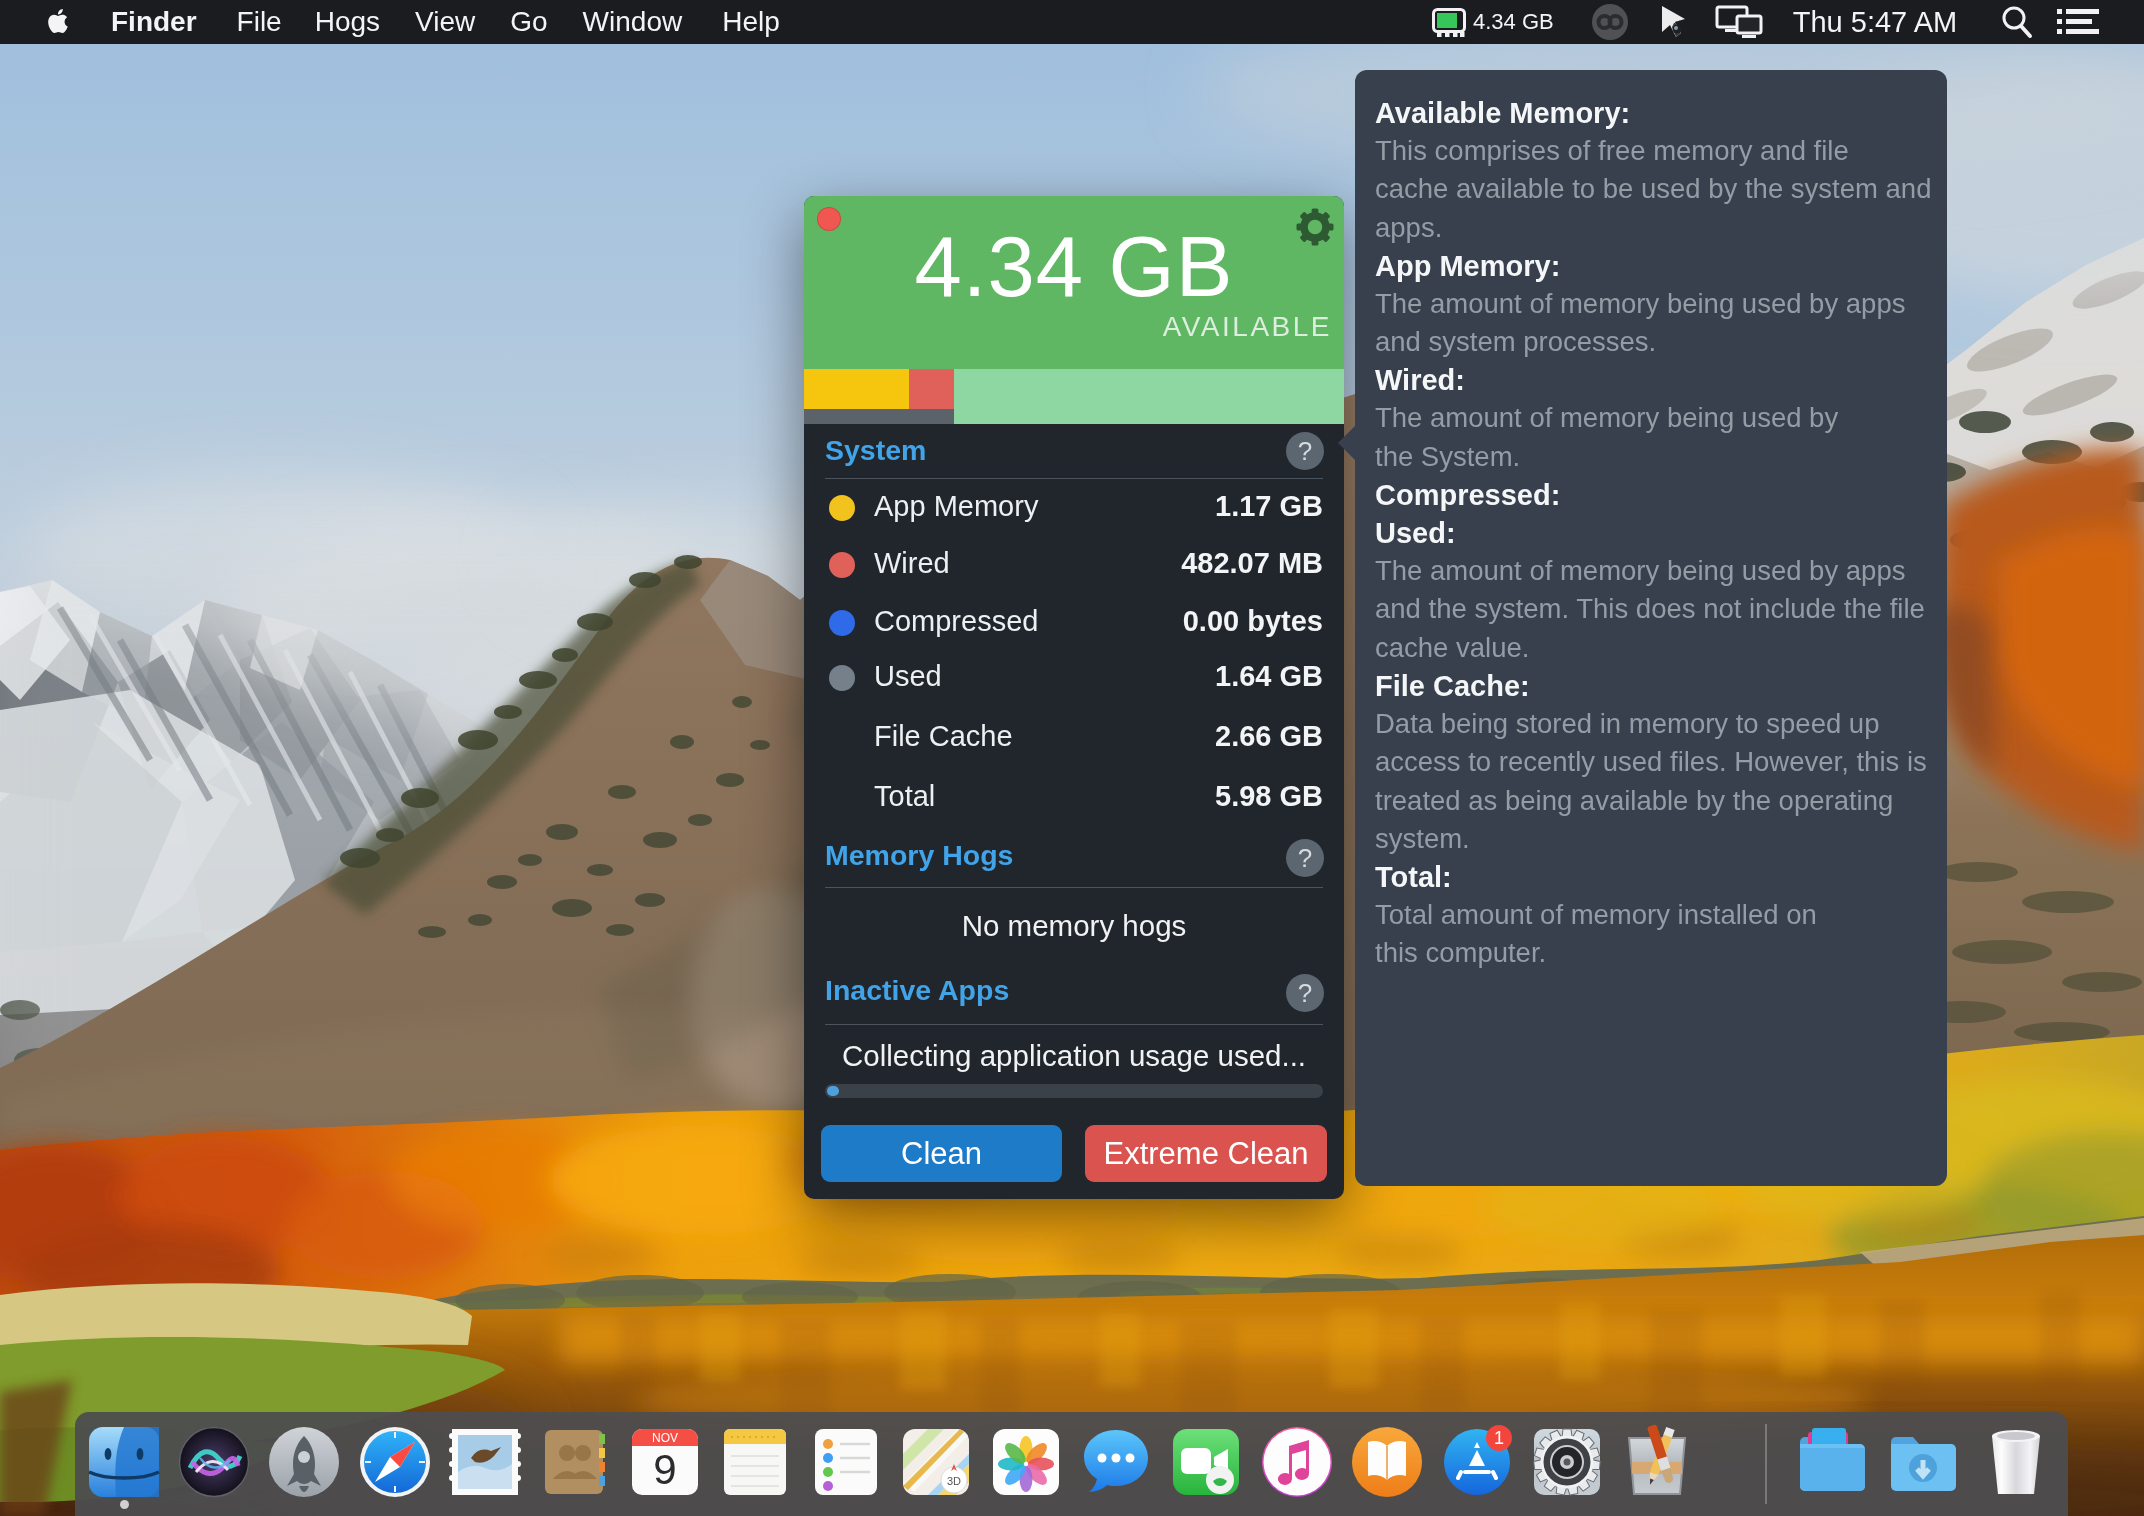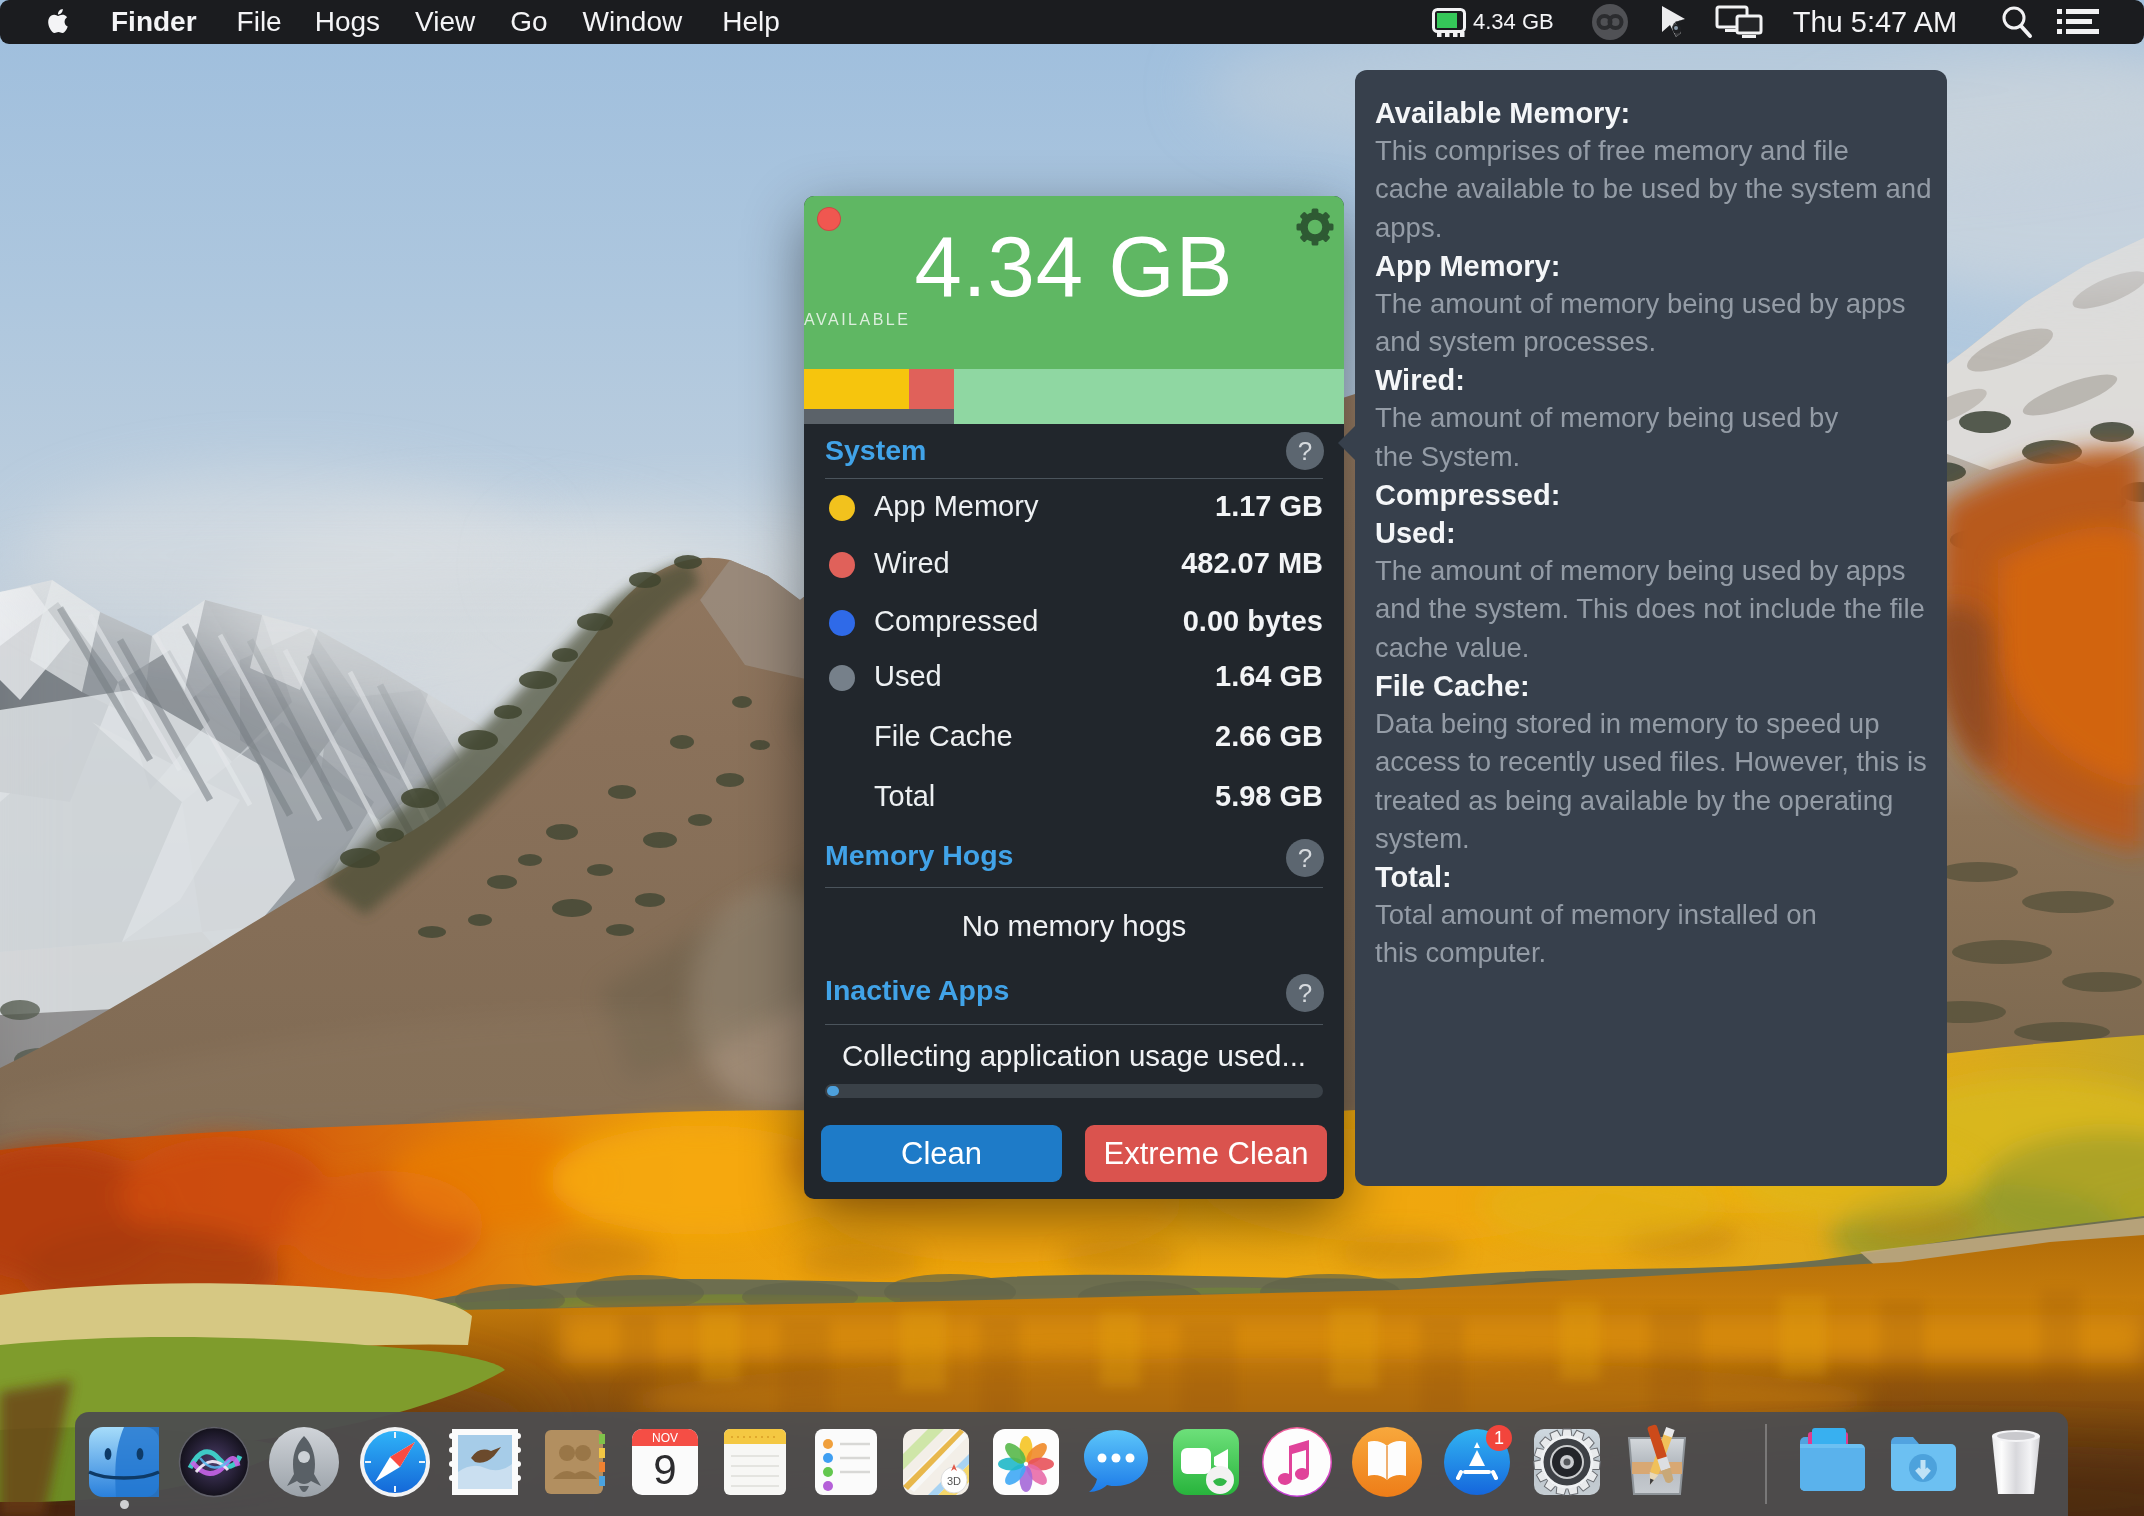--- a/index.html
+++ b/index.html
@@ -1,26 +1,26 @@
 <!DOCTYPE html>
 <html><head>
 <meta charset="utf-8">
 <style>
 * { margin:0; padding:0; box-sizing:border-box; }
 html,body { width:2144px; height:1516px; overflow:hidden; }
 body { font-family:"Liberation Sans",sans-serif; position:relative; background:#cfd8df; }
 #wall { position:absolute; left:0; top:0; width:2144px; height:1516px; }
 
-#menubar { position:absolute; left:0; top:0; width:2144px; height:44px; background:#1b1c1f; display:flex; align-items:center; color:#f4f4f6; font-size:28px;border-radius:9px; }
+#menubar { position:absolute; left:0; top:0; width:2144px; height:44px; background:#1b1c1f; display:flex; align-items:center; color:#f4f4f6; font-size:28px; }
 #menubar .l { display:flex; align-items:center; }
 
 #pop { position:absolute; left:804px; top:196px; width:540px; height:1003px; border-radius:10px; background:#21262c; box-shadow:0 20px 60px rgba(0,0,0,.45); overflow:hidden; }
 #pophead { position:absolute; left:0; top:0; width:540px; height:173px; background:#5fb763; }
 #popbig { position:absolute; left:0; top:28px; width:540px; text-align:center; color:#fff; font-size:85px; line-height:85px; letter-spacing:1px; }
-#popavail { position:absolute; left:0; top:115px; width:528px; text-align:left; color:#dceedd; font-size:16px; letter-spacing:2.5px; }
+#popavail { position:absolute; left:0; top:115px; width:528px; text-align:right; color:#dceedd; font-size:28px; letter-spacing:2.5px; }
 .closebtn { position:absolute; left:13px; top:11px; width:24px; height:24px; border-radius:50%; background:#f05750; border:1px solid rgba(0,0,0,.15); }
 #gear { position:absolute; right:9px; top:11px; }
 #bar { position:absolute; left:0; top:173px; width:540px; height:55px; background:#8fd7a2; }
 #bar .yellow { position:absolute; left:0; top:0; width:105px; height:40px; background:#f6c50d; }
 #bar .red { position:absolute; left:105px; top:0; width:45px; height:40px; background:#e0615a; }
 #bar .gray { position:absolute; left:0; top:40px; width:150px; height:15px; background:#5b6269; }
 #popbody { position:absolute; left:0; top:228px; width:540px; bottom:0; color:#eceff1; }
 .sechead { position:absolute; left:21px; color:#41a3e8; font-size:28.5px; font-weight:bold; }
 .qmark { position:absolute; right:20px; width:38px; height:38px; border-radius:50%; background:#5c6670; color:#d6dade; font-size:26px; text-align:center; line-height:38px; }
 .sep { position:absolute; left:21px; right:21px; height:1px; background:#4b545c; }

